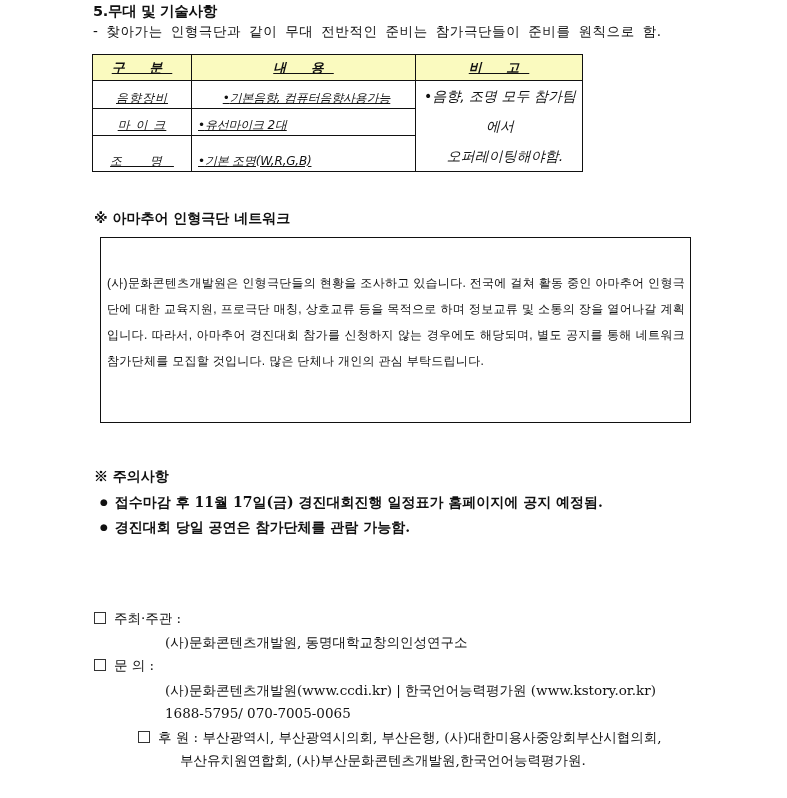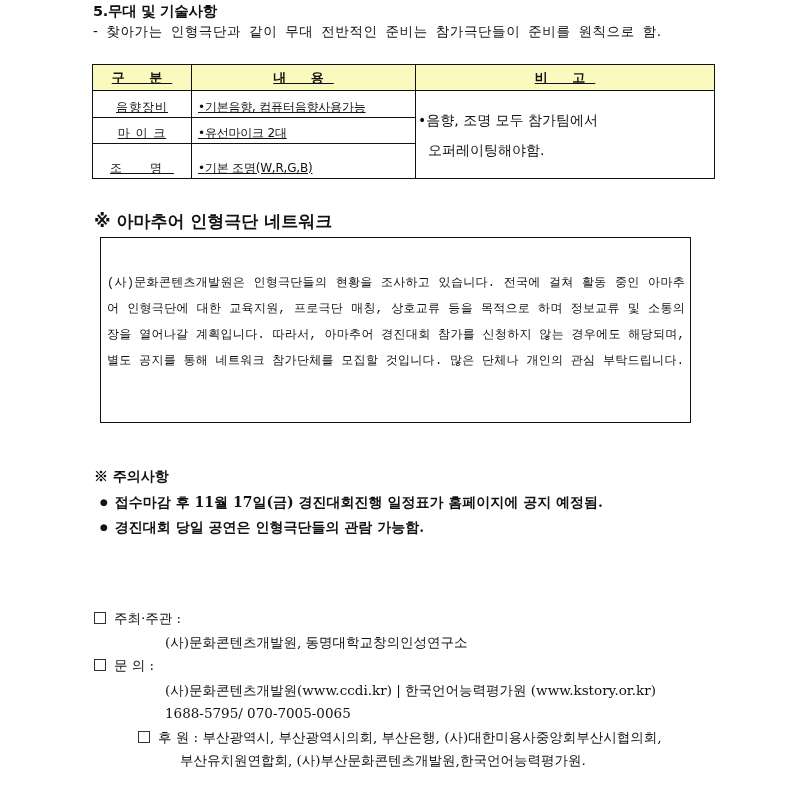--- a/index.html
+++ b/index.html
@@ -12,59 +12,60 @@
   .title {
     left: 93px; top: 2px; font-size: 14.5px; font-weight: bold;
     font-family: "DejaVu Sans", "Liberation Sans", sans-serif; letter-spacing: -0.3px;
   }
   .subtitle {
     left: 93px; top: 23px; font-size: 13.5px; letter-spacing: 0.6px; word-spacing: 3px;
     font-family: "DejaVu Sans", "Liberation Sans", sans-serif;
   }
   
   table.stage {
-    position: absolute; left: 92px; top: 64px; width: 623px;
+    position: absolute; left: 92px; top: 54px; width: 491px;
     border-collapse: collapse; font-size: 12px;
     font-family: "DejaVu Sans", "Liberation Sans", sans-serif;
+    font-style: italic;
   }
   table.stage th, table.stage td { border: 1.5px solid #111; padding: 0; }
   table.stage th {
     background: #fafabf; height: 25px; font-weight: bold; font-size: 13px;
     font-family: "DejaVu Serif", "Liberation Serif", serif;
     text-decoration: underline; letter-spacing: 10px; text-align: center;
   }
   table.stage td.cat {
     width: 98px; text-align: center; text-decoration: underline; vertical-align: bottom;
     padding-bottom: 1px; letter-spacing: 1px;
   }
   table.stage td.cat.sp { letter-spacing: 12px; }
   table.stage td.content {
     width: 217px; text-decoration: underline; vertical-align: bottom; padding-left: 6px;
     padding-bottom: 1px; white-space: nowrap; letter-spacing: -0.2px;
   }
   table.stage td.note {
     vertical-align: middle; padding-left: 2px; line-height: 30px; font-size: 14px;
   }
-  .r1 td { height: 25px; }
+  .r1 td { height: 25px; text-align: center; }
   .r2 td { height: 24px; }
   .r3 td { height: 33px; }
   .bullet::before { content: "\2022 "; }
 
   .net-title {
-    left: 94px; top: 210px; font-size: 17px; font-weight: bold;
+    left: 94px; top: 210px; font-size: 14px; font-weight: bold;
     font-family: "DejaVu Sans", "Liberation Sans", sans-serif;
   }
   .net-box {
     left: 100px; top: 237px; width: 591px; height: 186px; border: 1.5px solid #111;
     box-sizing: border-box;
   }
   .net-text {
     position: absolute; left: 6px; top: 32px; width: 578px;
     font-size: 12px; line-height: 26px; text-align: justify; letter-spacing: 0.3px;
-    font-family: Liberation Mono, monospace;
+    font-family: Liberation Sans, sans-serif;
   }
   .notice-title {
     left: 94px; top: 468px; font-size: 14px; font-weight: bold;
     font-family: "DejaVu Serif", "Liberation Serif", serif;
   }
   .notice-list {
     left: 100px; top: 490px; margin: 0; padding: 0; list-style: none;
     font-size: 14px; font-weight: bold; line-height: 24.5px;
     font-family: "DejaVu Serif", "Liberation Serif", serif;
   }
@@ -111,21 +112,21 @@
 </table>
 
 <div class="abs net-title">※ 아마추어 인형극단 네트워크</div>
 <div class="abs net-box">
   <div class="net-text">(사)문화콘텐츠개발원은 인형극단들의 현황을 조사하고 있습니다. 전국에 걸쳐 활동 중인 아마추어 인형극단에 대한 교육지원, 프로극단 매칭, 상호교류 등을 목적으로 하며 정보교류 및 소통의 장을 열어나갈 계획입니다. 따라서, 아마추어 경진대회 참가를 신청하지 않는 경우에도 해당되며, 별도 공지를 통해 네트워크 참가단체를 모집할 것입니다. 많은 단체나 개인의 관심 부탁드립니다.</div>
 </div>
 
 <div class="abs notice-title">※ 주의사항</div>
 <ul class="abs notice-list">
   <li>접수마감 후 11월 17일(금) 경진대회진행 일정표가 홈페이지에 공지 예정됨.</li>
-  <li>경진대회 당일 공연은 인형극단들의 관람 가능함.</li>
+  <li>경진대회 당일 공연은 참가단체를 관람 가능함.</li>
 </ul>
 
 <div class="abs info" style="left:94px; top:610px;">
   <span class="box-icon"></span><span>주최·주관 :</span>
 </div>
 <div class="abs info" style="left:165px; top:634px;">(사)문화콘텐츠개발원, 동명대학교창의인성연구소</div>
 
 <div class="abs info" style="left:94px; top:657px;">
   <span class="box-icon"></span><span>문 의 :</span>
 </div>

